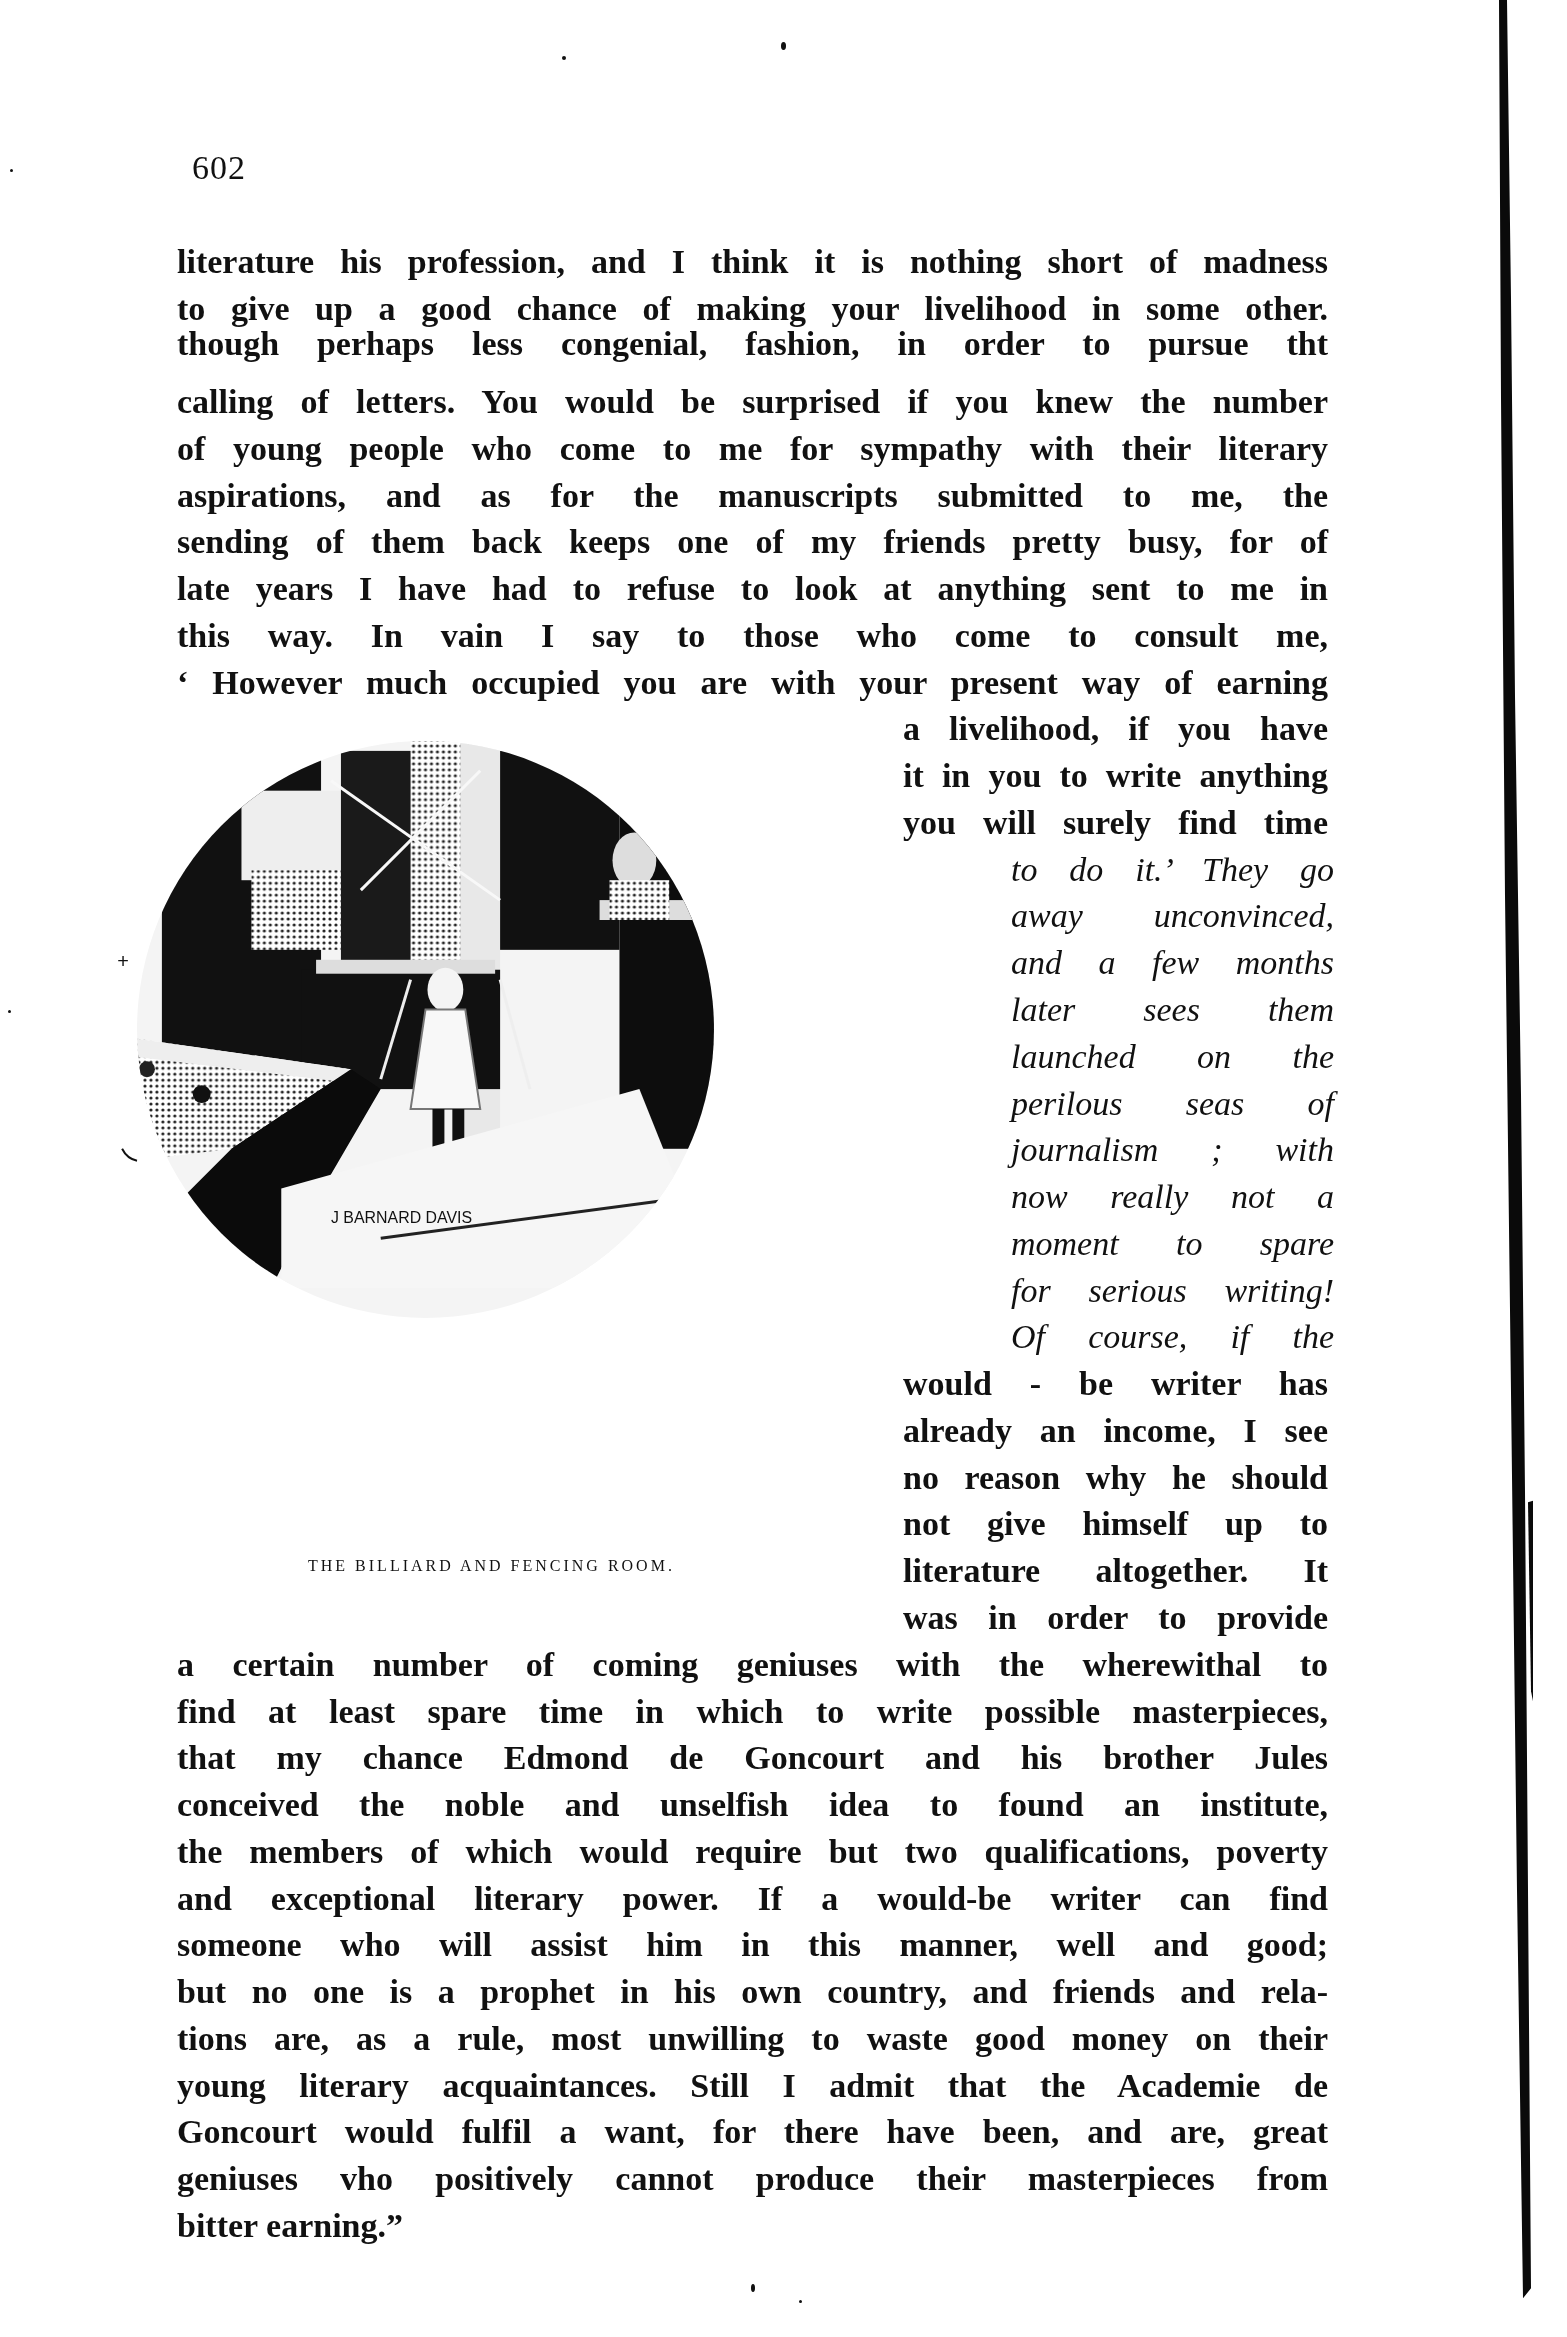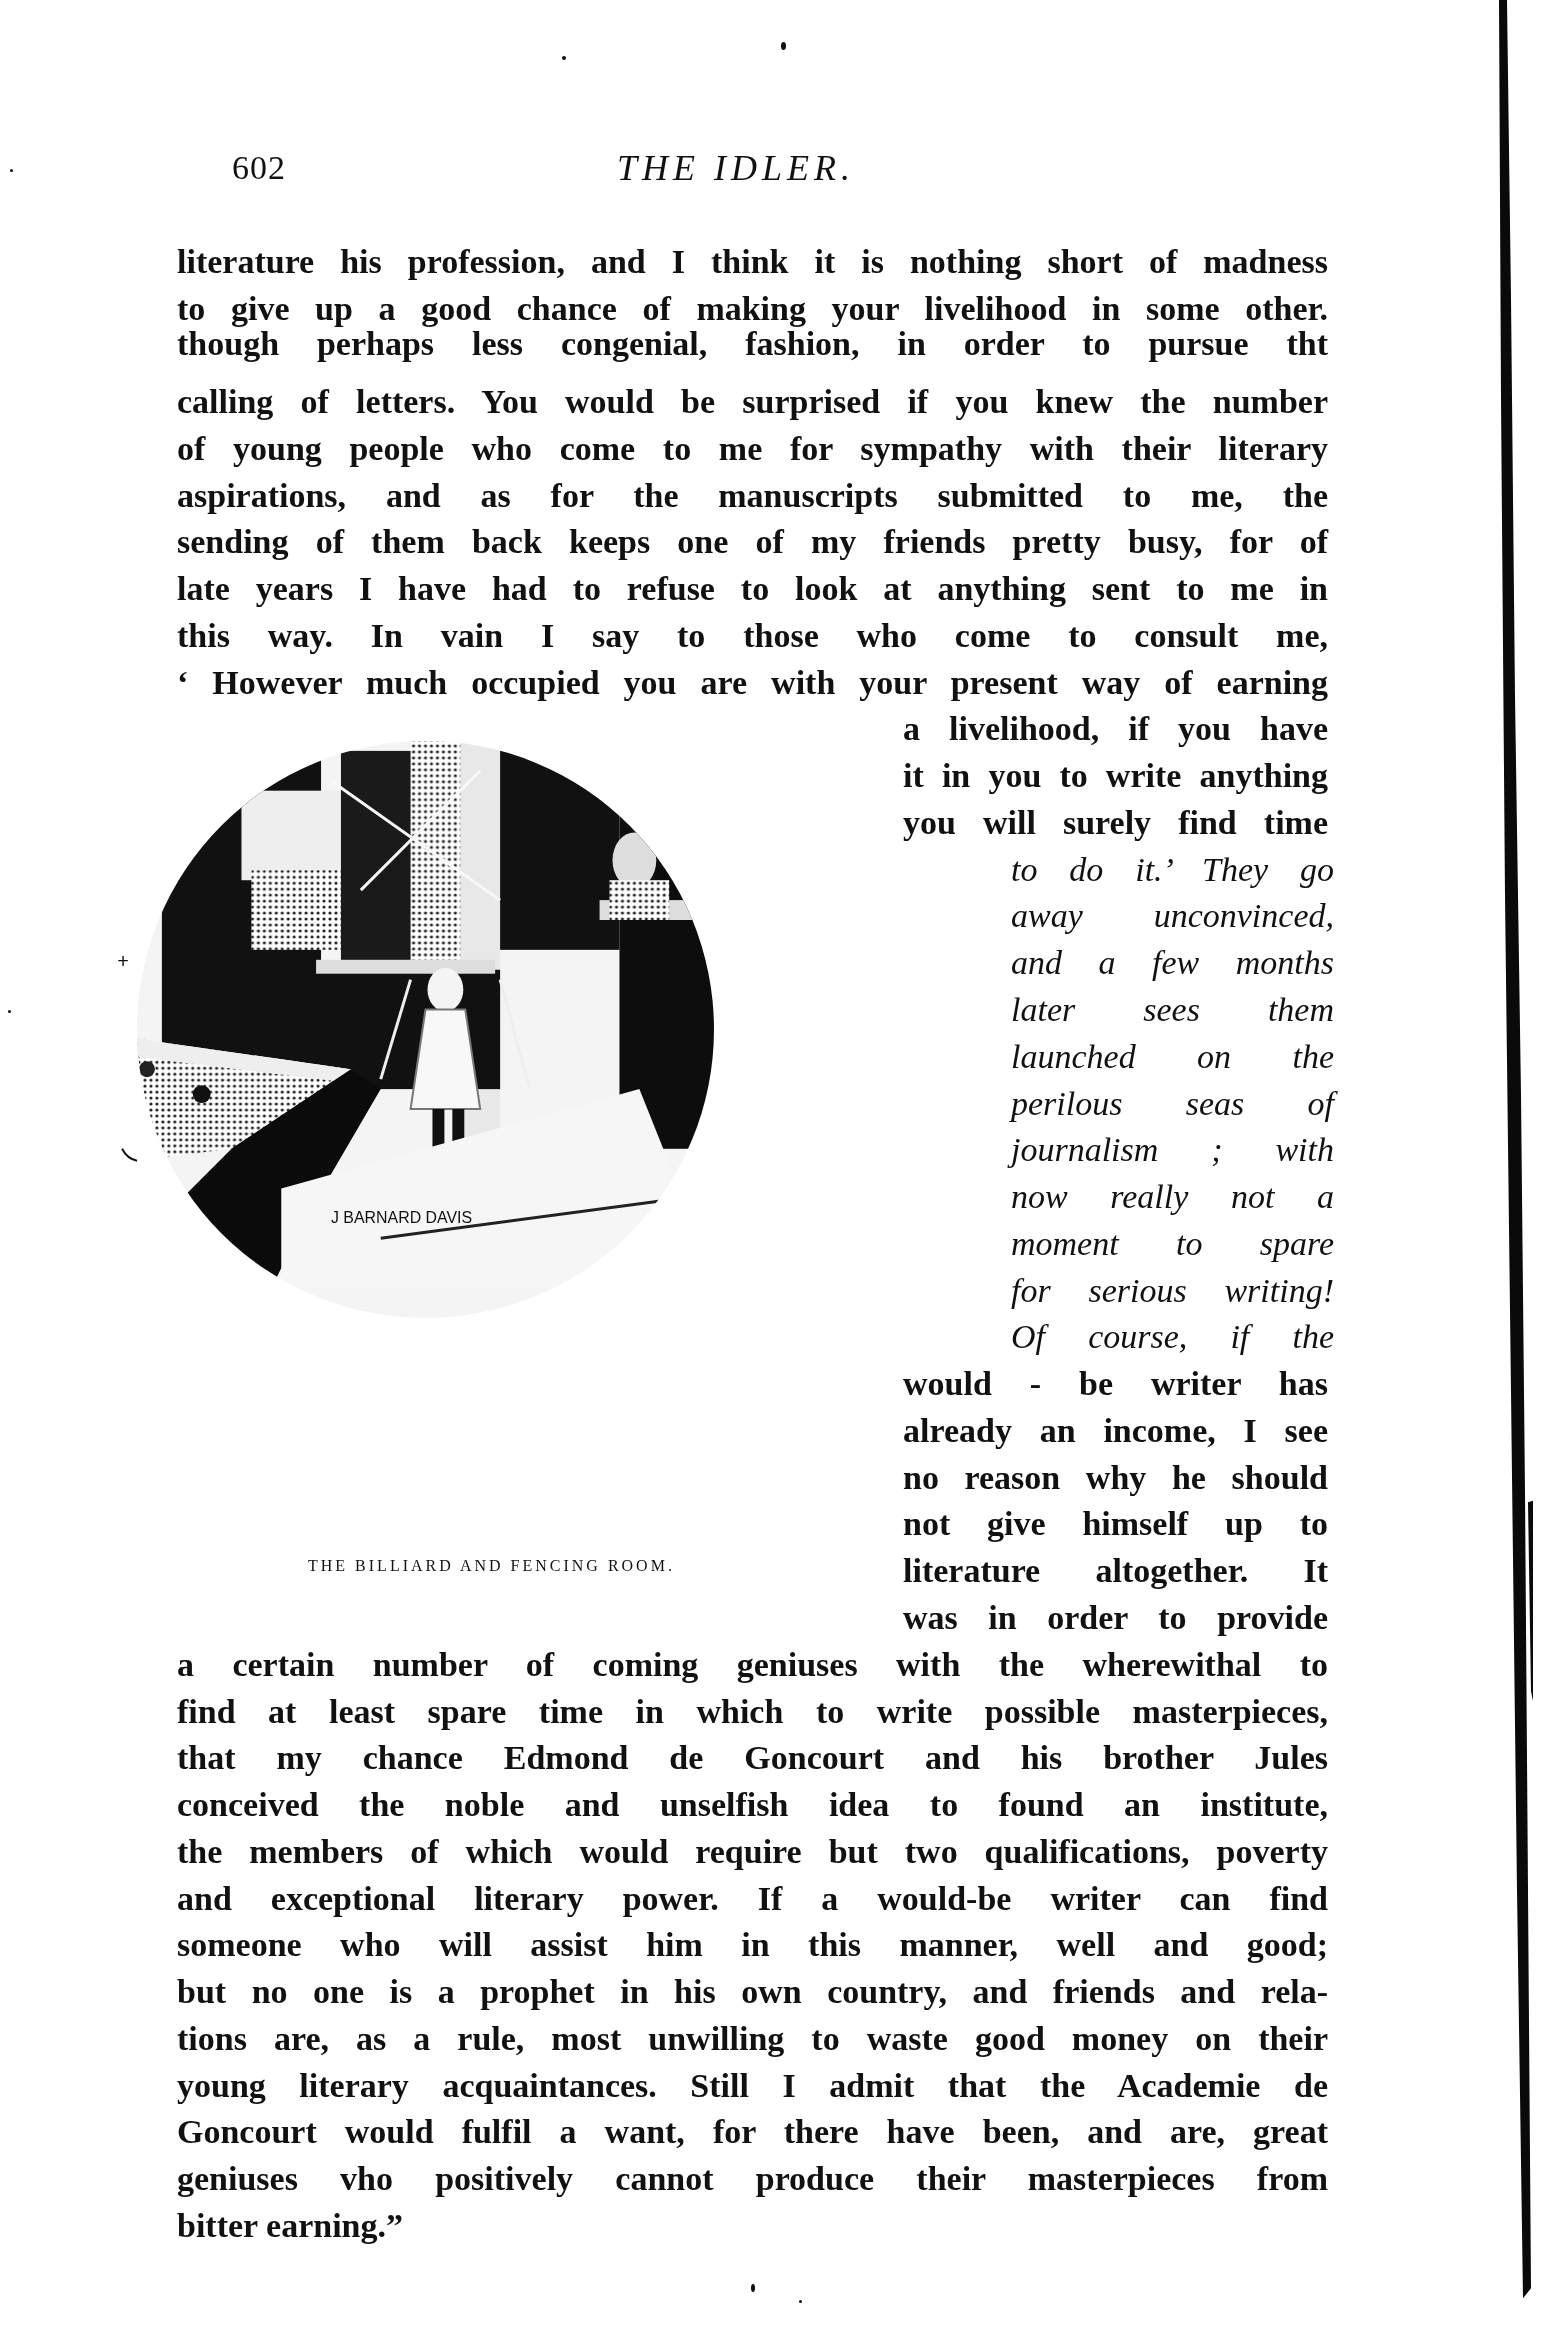--- a/index.html
+++ b/index.html
@@ -1,39 +1,38 @@
 <!DOCTYPE html>
 <html><head>
 <meta charset="utf-8">
 <style>
   html, body { margin: 0; padding: 0; background: #ffffff; }
   body { width: 1567px; height: 2337px; position: relative; overflow: hidden;
          font-family: "Liberation Serif", "DejaVu Serif", serif; color: #111; }
   .page { position: absolute; left: 0; top: 0; width: 1567px; height: 2337px; }
-  .folio { position: absolute; left: 192px; top: 149px; font-size: 34px; letter-spacing: 1px; margin-left: 40px; }
+  .folio { position: absolute; left: 192px; top: 149px; font-size: 34px; letter-spacing: 1px; }
   .running-head { position: absolute; left: 557px; top: 147px; width: 358px; text-align: center;
                   font-size: 36px; font-style: italic; letter-spacing: 5px; }
   .line { position: absolute; font-size: 34px; line-height: 40px; white-space: nowrap;
           text-align: justify; text-align-last: justify; }
   .full { left: 177px; width: 1151px; font-weight: bold; }
   .wrapA { left: 903px; width: 425px; font-weight: bold; }
   .wrapB { left: 1011px; width: 323px; font-style: italic; }
   .illustration { position: absolute; left: 82px; top: 731px; width: 876px; height: 756px; }
   .caption { position: absolute; left: 308px; top: 1557px; width: 448px; 
              font-size: 16px; letter-spacing: 3px; }
   .binding { position: absolute; left: 1493px; top: 0; width: 40px; height: 2337px; }
   .speck { position: absolute; background: #111; border-radius: 50%; }
 </style>
 </head>
 <body>
 
 <div class="page">
 
   <div class="folio">602</div>
-  <div class="running-head">THE IDLER.</div>
 
   <div>
     <div class="line full" style="top:242px">literature his profession, and I think it is nothing short of madness</div>
     <div class="line full" style="top:289px">to give up a good chance of making your livelihood in some other.</div>
     <div class="line full" style="top:324px">though perhaps less congenial, fashion, in order to pursue tht</div>
     <div class="line full" style="top:382px">calling of letters.  You would be surprised if you knew the number</div>
     <div class="line full" style="top:429px">of young people who come to me for sympathy with their literary</div>
     <div class="line full" style="top:476px">aspirations, and as for the manuscripts submitted to me, the</div>
     <div class="line full" style="top:522px">sending of them back keeps one of my friends pretty busy, for of</div>
     <div class="line full" style="top:569px">late years I have had to refuse to look at anything sent to me in</div>

